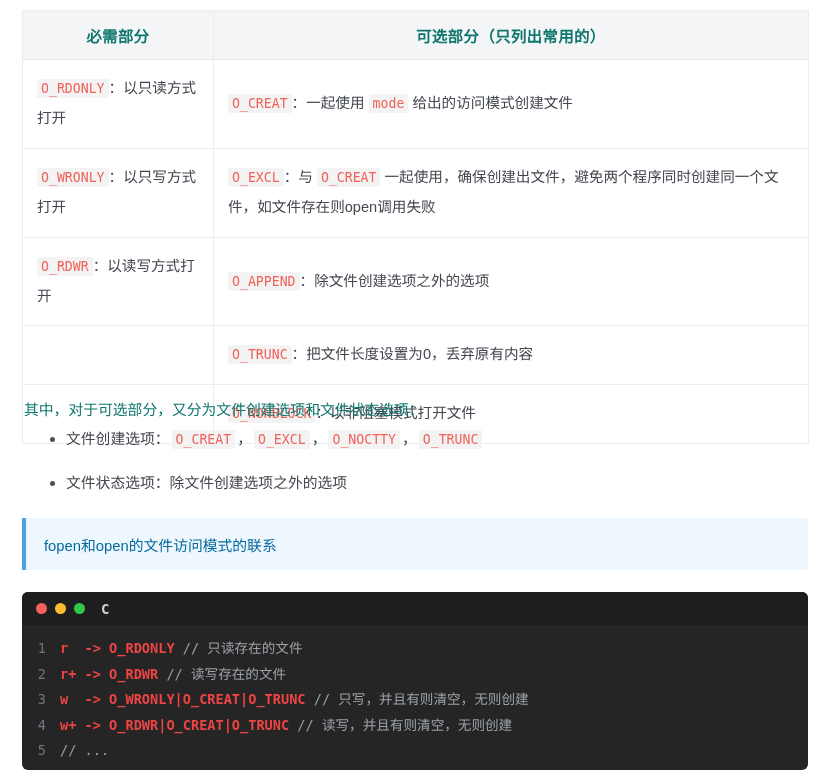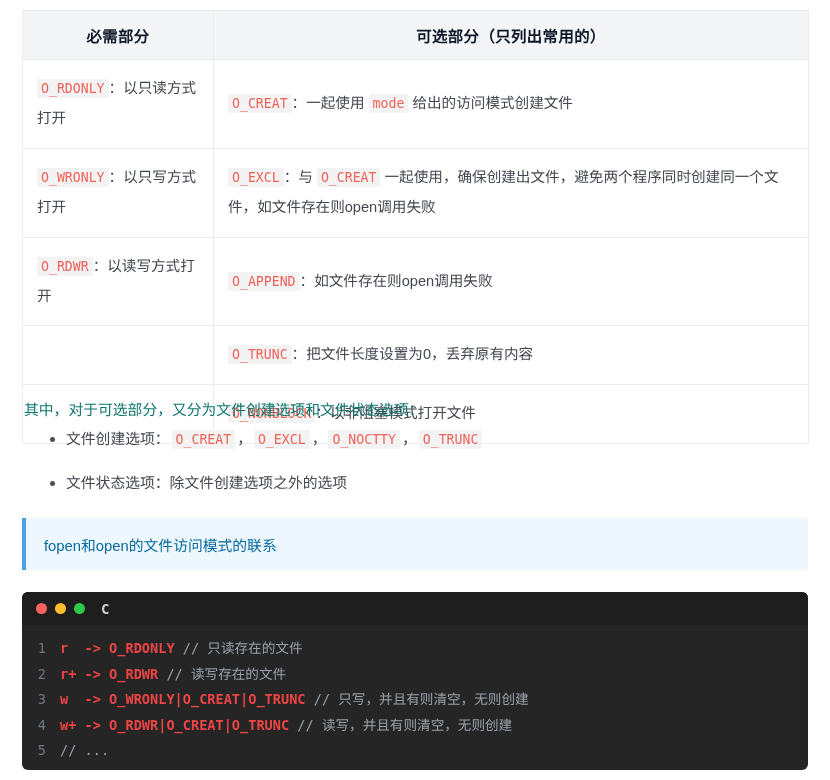--- a/index.html
+++ b/index.html
@@ -32,21 +32,21 @@
     font-size: 15px;
   }
   .flags-table col.c1 { width: 191px; }
   .flags-table col.c2 { width: 595px; }
   .flags-table thead th {
     background: #f4f5f7;
     border: 1px solid #eaecef;
     border-bottom: 1px solid #e6e8ec;
     font-weight: bold;
     font-size: 15.5px;
-    color: #0f172a;
+    color: #0f766e;
     text-align: center;
     padding: 13px 10px;
     letter-spacing: .3px;
   }
   .flags-table td {
     border: 1px solid #eaecef;
     padding: 14px 12px;
     vertical-align: middle;
     line-height: 2.05;
     color: #43474f;
@@ -190,21 +190,21 @@
       <tr>
         <td class="left-cell"><code class="inline">O_RDONLY</code><span>：以只读方式打开</span></td>
         <td class="right-cell"><code class="inline">O_CREAT</code><span>：一起使用 </span><code class="inline">mode</code><span> 给出的访问模式创建文件</span></td>
       </tr>
       <tr>
         <td class="left-cell"><code class="inline">O_WRONLY</code><span>：以只写方式打开</span></td>
         <td class="right-cell"><code class="inline">O_EXCL</code><span>：与 </span><code class="inline">O_CREAT</code><span> 一起使用，确保创建出文件，避免两个程序同时创建同一个文件，如文件存在则open调用失败</span></td>
       </tr>
       <tr>
         <td class="left-cell"><code class="inline">O_RDWR</code><span>：以读写方式打开</span></td>
-        <td class="right-cell"><code class="inline">O_APPEND</code><span>：如文件存在则open调用失败</span></td>
+        <td class="right-cell"><code class="inline">O_APPEND</code><span>：除文件创建选项之外的选项</span></td>
       </tr>
       <tr>
         <td class="left-cell"><span></span></td>
         <td class="right-cell"><code class="inline">O_TRUNC</code><span>：把文件长度设置为0，丢弃原有内容</span></td>
       </tr>
       <tr>
         <td class="left-cell"><span></span></td>
         <td class="right-cell"><code class="inline">O_NONBLOCK</code><span>：以非阻塞模式打开文件</span></td>
       </tr>
     </tbody>

